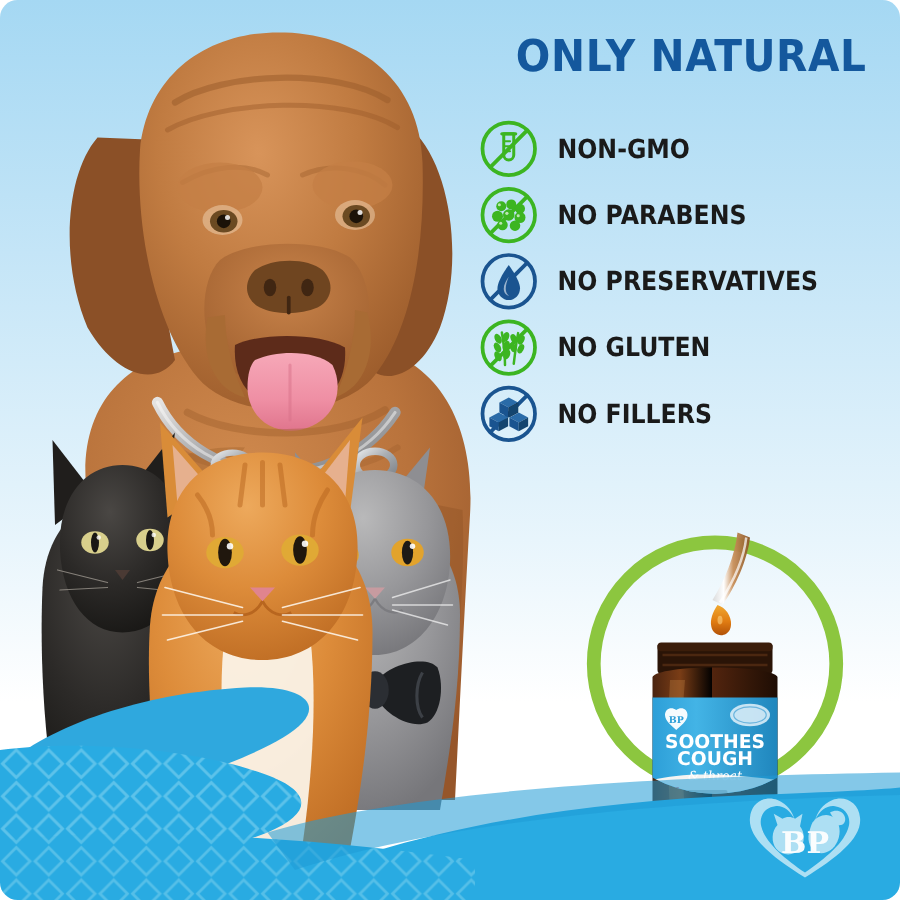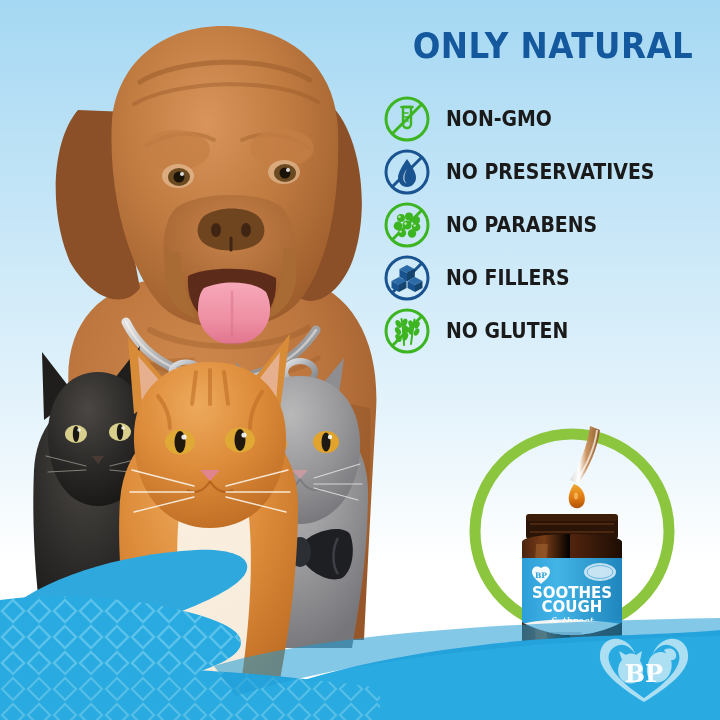--- a/index.html
+++ b/index.html
@@ -1,18 +1,18 @@
 <!DOCTYPE html>
 <html><head>
 <meta charset="utf-8">
 <style>
   html,body{margin:0;padding:0;}
   body{width:720px;height:720px;overflow:hidden;font-family:"Liberation Sans",sans-serif;}
 
-  #stage{position:relative;width:720px;height:720px;overflow:hidden;background:#ffffff;}
+  #stage{position:relative;width:720px;height:720px;overflow:hidden;background:#ffffff;border-radius:14px;}
 
   
   .bg-gradient{
     position:absolute;left:0;top:0;width:720px;height:720px;
     background:linear-gradient(to bottom,#a5d8f3 0%,#c4e5f7 28%,#e8f5fc 60%,#ffffff 78%,#ffffff 100%);
   }
 
   
   .headline{
     position:absolute;left:398px;top:26px;width:310px;
@@ -299,34 +299,20 @@
           <line x1="22" y1="27" x2="26" y2="27" stroke="#3cb521" stroke-width="1.6" stroke-linecap="round"></line>
         </svg>
       </span>
       <span class="benefit-label">NON-GMO</span>
     </div>
 
 
     <div class="benefit-row">
       <span class="benefit-icon">
         <svg viewBox="0 0 50 50">
-          <circle cx="25" cy="25" r="21" fill="none" stroke="#1a5490" stroke-width="3"></circle>
-          <line x1="10.5" y1="39.5" x2="39.5" y2="10.5" stroke="#1a5490" stroke-width="3" stroke-linecap="round"></line>
-          <path d="M25 12 C25 12 34 24 34 30.5 C34 35.8 29.9 40 25 40
-                   C20.1 40 16 35.8 16 30.5 C16 24 25 12 25 12 Z" fill="#1a5490"></path>
-          <path d="M21 31 C21 27.6 23 24.2 25 21.4 C23.4 25.2 22.6 28.2 22.6 31
-                   C22.6 33.6 23.6 35.6 25.2 36.6 C22.8 36.2 21 34 21 31 Z" fill="#ffffff" opacity="0.55"></path>
-        </svg>
-      </span>
-      <span class="benefit-label">NO PRESERVATIVES</span>
-    </div>
-
-    <div class="benefit-row">
-      <span class="benefit-icon">
-        <svg viewBox="0 0 50 50">
           <circle cx="25" cy="25" r="21" fill="none" stroke="#3cb521" stroke-width="3"></circle>
           <line x1="10.5" y1="39.5" x2="39.5" y2="10.5" stroke="#3cb521" stroke-width="3" stroke-linecap="round"></line>
           <g fill="#3cb521">
             <circle cx="19" cy="18" r="4"></circle>
               <circle cx="27" cy="16.5" r="4"></circle>
               <circle cx="34" cy="20" r="4"></circle>
             <circle cx="16" cy="26" r="4.4"></circle>
               <circle cx="25" cy="25" r="4.6"></circle>
               <circle cx="34" cy="27" r="4.4"></circle>
             <circle cx="20" cy="33" r="4.2"></circle>
@@ -341,39 +327,27 @@
         </svg>
       </span>
       <span class="benefit-label">NO PARABENS</span>
     </div>
 
     <div class="benefit-row">
       <span class="benefit-icon">
         <svg viewBox="0 0 50 50">
           <circle cx="25" cy="25" r="21" fill="none" stroke="#1a5490" stroke-width="3"></circle>
           <line x1="10.5" y1="39.5" x2="39.5" y2="10.5" stroke="#1a5490" stroke-width="3" stroke-linecap="round"></line>
-          <g>
-            <path d="M25 12 L32.5 16 L25 20 L17.5 16 Z" fill="#2a6ba8"></path>
-            <path d="M17.5 16 L25 20 L25 28 L17.5 24 Z" fill="#1a5490"></path>
-            <path d="M32.5 16 L32.5 24 L25 28 L25 20 Z" fill="#144madd"></path>
-            <path d="M32.5 16 L32.5 24 L25 28 L25 20 Z" fill="#14456f"></path>
-          </g>
-          <g>
-            <path d="M17 24 L24.5 28 L17 32 L9.5 28 Z" fill="#2a6ba8"></path>
-            <path d="M9.5 28 L17 32 L17 39 L9.5 35 Z" fill="#1a5490"></path>
-            <path d="M24.5 28 L24.5 35 L17 39 L17 32 Z" fill="#14456f"></path>
-          </g>
-          <g>
-            <path d="M33 24 L40.5 28 L33 32 L25.5 28 Z" fill="#2a6ba8"></path>
-            <path d="M25.5 28 L33 32 L33 39 L25.5 35 Z" fill="#1a5490"></path>
-            <path d="M40.5 28 L40.5 35 L33 39 L33 32 Z" fill="#14456f"></path>
-          </g>
+          <path d="M25 12 C25 12 34 24 34 30.5 C34 35.8 29.9 40 25 40
+                   C20.1 40 16 35.8 16 30.5 C16 24 25 12 25 12 Z" fill="#1a5490"></path>
+          <path d="M21 31 C21 27.6 23 24.2 25 21.4 C23.4 25.2 22.6 28.2 22.6 31
+                   C22.6 33.6 23.6 35.6 25.2 36.6 C22.8 36.2 21 34 21 31 Z" fill="#ffffff" opacity="0.55"></path>
         </svg>
       </span>
-      <span class="benefit-label">NO FILLERS</span>
+      <span class="benefit-label">NO PRESERVATIVES</span>
     </div>
 
     <div class="benefit-row">
       <span class="benefit-icon">
         <svg viewBox="0 0 50 50">
           <circle cx="25" cy="25" r="21" fill="none" stroke="#3cb521" stroke-width="3"></circle>
           <line x1="10.5" y1="39.5" x2="39.5" y2="10.5" stroke="#3cb521" stroke-width="3" stroke-linecap="round"></line>
           <g stroke="#3cb521" stroke-width="2" fill="none" stroke-linecap="round">
             <path d="M22 39 C22 31 21 22 19.5 13"></path>
             <path d="M29 38 C30 30 31 21 32.5 13.5"></path>
@@ -386,20 +360,46 @@
             <ellipse cx="16.4" cy="32" rx="2.6" ry="4.2" transform="rotate(-28 16.4 32)"></ellipse>
             <ellipse cx="23.4" cy="30.6" rx="2.6" ry="4.2" transform="rotate(22 23.4 30.6)"></ellipse>
             <ellipse cx="29" cy="18" rx="2.4" ry="3.9" transform="rotate(-22 29 18)"></ellipse>
             <ellipse cx="35" cy="19" rx="2.4" ry="3.9" transform="rotate(26 35 19)"></ellipse>
             <ellipse cx="28.4" cy="25" rx="2.4" ry="3.9" transform="rotate(-22 28.4 25)"></ellipse>
             <ellipse cx="34.6" cy="26" rx="2.4" ry="3.9" transform="rotate(26 34.6 26)"></ellipse>
           </g>
         </svg>
       </span>
       <span class="benefit-label">NO GLUTEN</span>
+    </div>
+
+    <div class="benefit-row">
+      <span class="benefit-icon">
+        <svg viewBox="0 0 50 50">
+          <circle cx="25" cy="25" r="21" fill="none" stroke="#1a5490" stroke-width="3"></circle>
+          <line x1="10.5" y1="39.5" x2="39.5" y2="10.5" stroke="#1a5490" stroke-width="3" stroke-linecap="round"></line>
+          <g>
+            <path d="M25 12 L32.5 16 L25 20 L17.5 16 Z" fill="#2a6ba8"></path>
+            <path d="M17.5 16 L25 20 L25 28 L17.5 24 Z" fill="#1a5490"></path>
+            <path d="M32.5 16 L32.5 24 L25 28 L25 20 Z" fill="#144madd"></path>
+            <path d="M32.5 16 L32.5 24 L25 28 L25 20 Z" fill="#14456f"></path>
+          </g>
+          <g>
+            <path d="M17 24 L24.5 28 L17 32 L9.5 28 Z" fill="#2a6ba8"></path>
+            <path d="M9.5 28 L17 32 L17 39 L9.5 35 Z" fill="#1a5490"></path>
+            <path d="M24.5 28 L24.5 35 L17 39 L17 32 Z" fill="#14456f"></path>
+          </g>
+          <g>
+            <path d="M33 24 L40.5 28 L33 32 L25.5 28 Z" fill="#2a6ba8"></path>
+            <path d="M25.5 28 L33 32 L33 39 L25.5 35 Z" fill="#1a5490"></path>
+            <path d="M40.5 28 L40.5 35 L33 39 L33 32 Z" fill="#14456f"></path>
+          </g>
+        </svg>
+      </span>
+      <span class="benefit-label">NO FILLERS</span>
     </div>
 
   </div>
 
   <div class="product-badge">
     <svg viewBox="0 0 240 240" width="240" height="240">
       <defs>
         <linearGradient id="glassBottle" x1="0" y1="0" x2="1" y2="0">
           <stop offset="0%" stop-color="#4a2410"></stop>
           <stop offset="22%" stop-color="#7a3d16"></stop>

